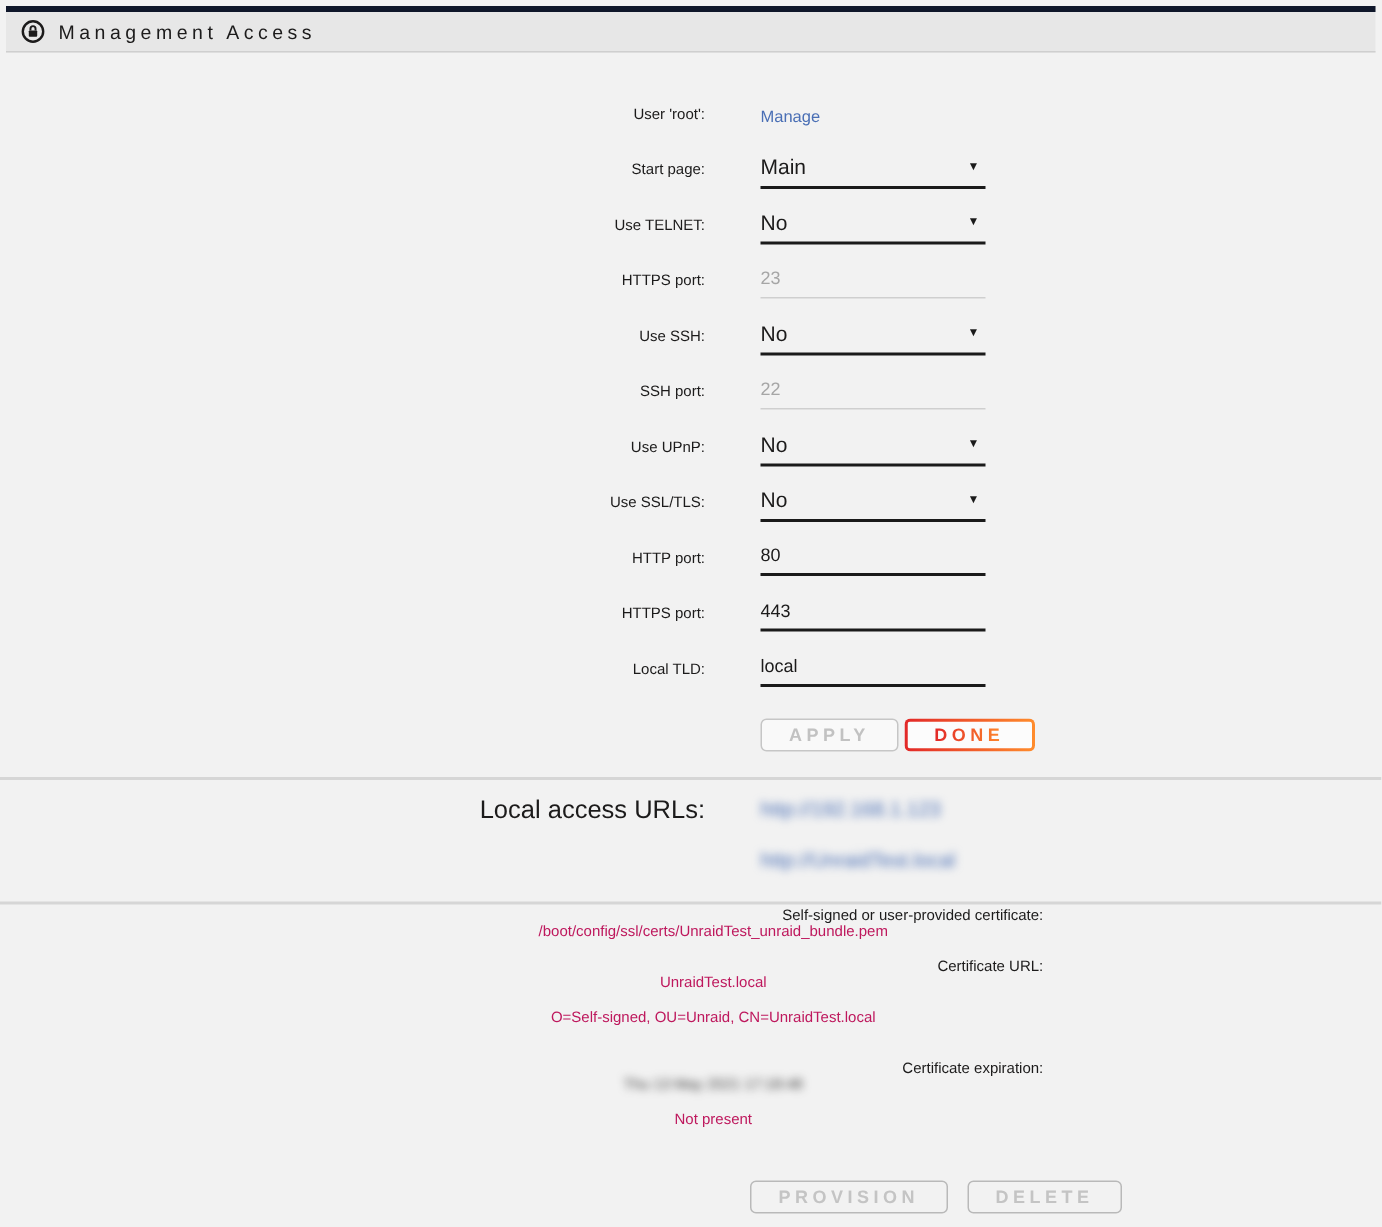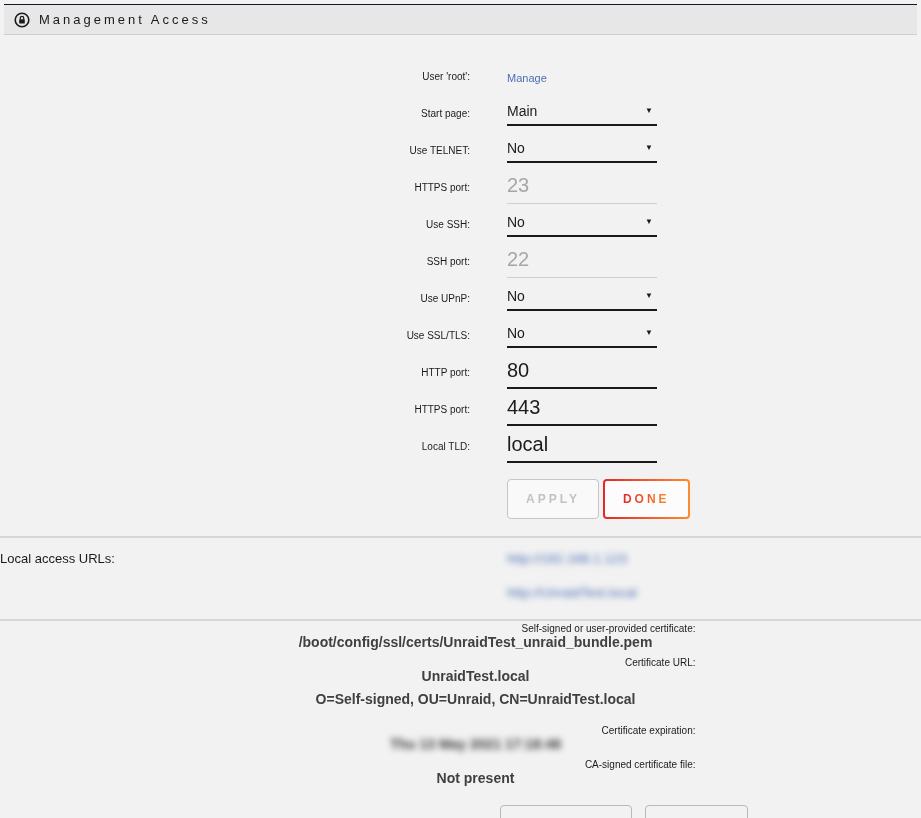--- a/index.html
+++ b/index.html
@@ -12,21 +12,21 @@
     height: 818px;
     overflow: hidden;
   }
   .page { width: 921px; height: 818px; background: #f2f2f2; padding-top: 4px; }
 
   
   .titlebar {
     margin: 0 4px;
     height: 31px;
     background: #e7e7e7;
-    border-top: 1px solid #0f172a;
+    border-top: 4px solid #0f172a;
     border-bottom: 1px solid #cfcfcf;
     display: flex;
     align-items: center;
     padding-left: 10px;
   }
   .titlebar .icon-wrap { display: inline-flex; margin-right: 9px; }
   .titlebar .title {
     font-size: 13px;
     font-weight: 500;
     letter-spacing: 3px;
@@ -59,35 +59,35 @@
     gap: 10px;
   }
   .select-box .caret { font-size: 8px; color: #1a1a1a; line-height: 1; padding-right: 2px; }
 
   .text-input {
     width: 150px;
     border: none;
     border-bottom: 2px solid #1a1a1a;
     background: transparent;
     font-family: "Liberation Sans", sans-serif;
-    font-size: 20px;
+    font-size: 12px;
     color: #1c1b1b;
     padding: 2px 0 5px 0;
     outline: none;
   }
   .text-input.disabled {
     color: #a6a6a6;
     border-bottom: 1px solid #cfcfcf;
     padding-bottom: 6px;
   }
 
   
   .button-row { display: flex; margin-top: 14px; }
   .btn {
-    height: 40px;
+    height: 22px;
     padding: 0 18px;
     border-radius: 4px;
     font-family: "Liberation Sans", sans-serif;
     font-size: 12px;
     font-weight: 700;
     letter-spacing: 3px;
     cursor: pointer;
     display: inline-flex;
     align-items: center;
     justify-content: center;
@@ -130,25 +130,25 @@
     color: #4a6fb5;
     font-size: 13.5px;
     filter: blur(3px);
     cursor: pointer;
     user-select: none;
   }
 
   
   .cert-section { padding-top: 2px; margin-top: 0; }
   .cert-row { height: 34px; display: flex; align-items: center; flex-direction: column; }
-  .cert-value { margin-left: 30px; font-size: 14px; color: #404040; font-weight: bold; }
+  .cert-value { margin-left: 30px; font-size: 10px; color: #be185d; }
   .cert-value.redacted { filter: blur(3px); color: #3c3c3c; user-select: none; }
   .cert-buttons { display: flex; margin-top: 12px; margin-left: 500px; }
   .button-row.main-buttons { margin-left: 507px; }
-  .urls-label-col { width: 470px; font-size: 13px; flex: none; }
+  .urls-label-col { width: 470px; text-align: right; font-size: 17px; flex: none; }
   .urls-value-col { margin-left: 37px; }
 </style>
 </head>
 <body>
 
 <div class="page">
 
   <div class="titlebar">
     <span class="icon-wrap">
       <svg width="16" height="16" viewBox="0 0 16 16">
@@ -294,21 +294,20 @@
     <div class="cert-row">
       <span class="cert-value">O=Self-signed, OU=Unraid, CN=UnraidTest.local</span>
     </div>
 
     <div class="cert-row">
       <span class="row-label">Certificate expiration:</span>
       <span class="cert-value redacted">Thu 13 May 2021 17:18:48</span>
     </div>
 
     <div class="cert-row">
-      <span class="row-label">CA-signed certificate file:</span>
       <span class="cert-value">Not present</span>
     </div>
 
     <div class="cert-buttons">
       <button class="btn btn-ghost">PROVISION</button>
       <button class="btn btn-ghost">DELETE</button>
     </div>
   </div>
 
 </div>

